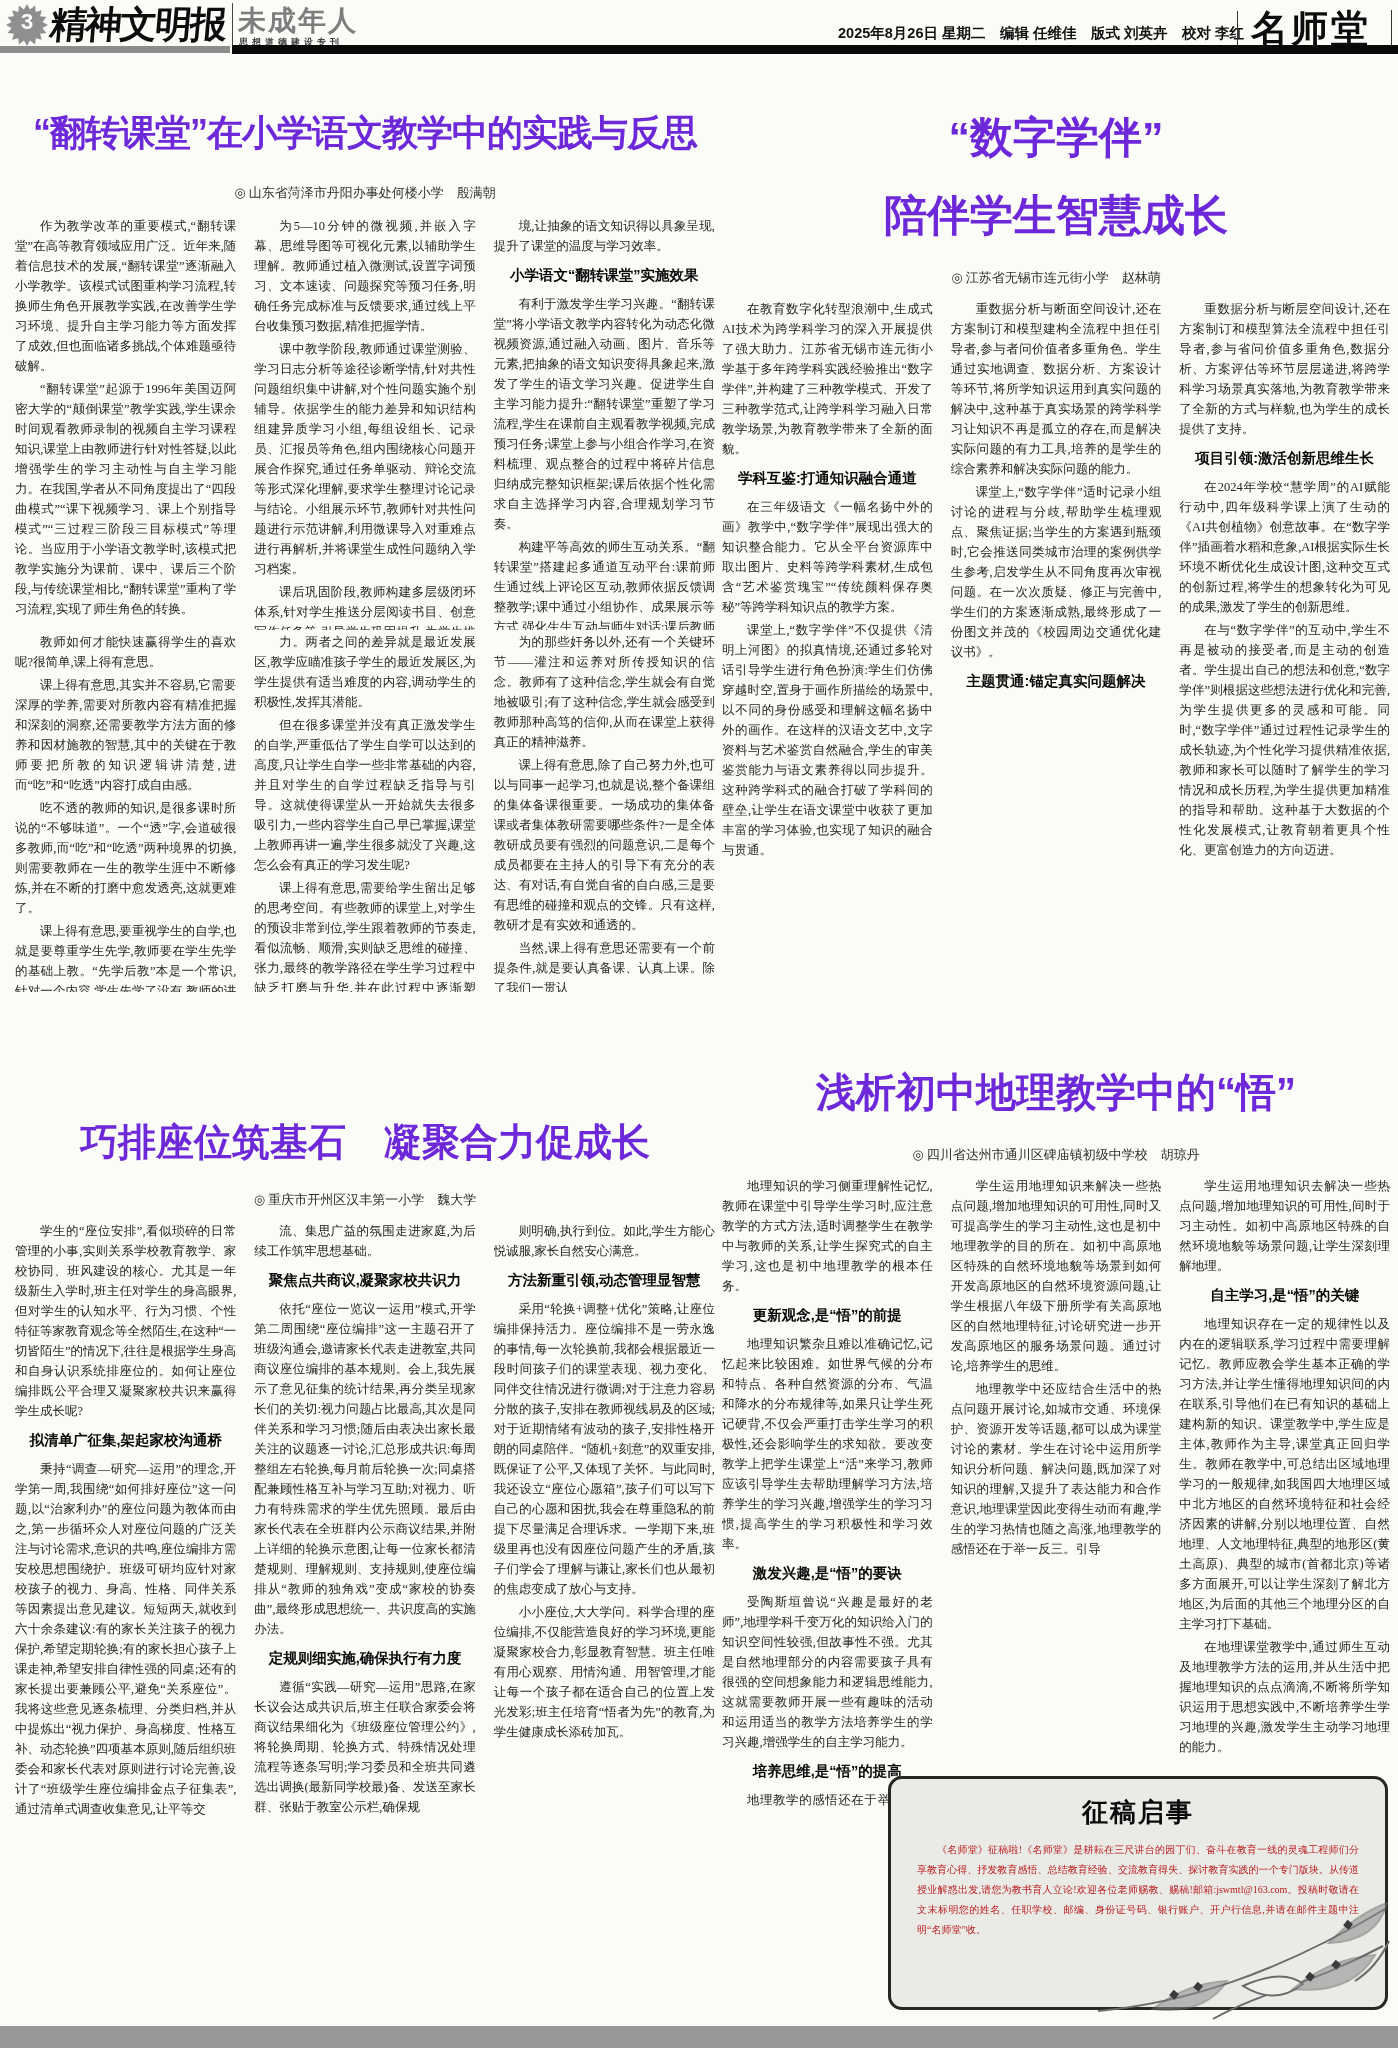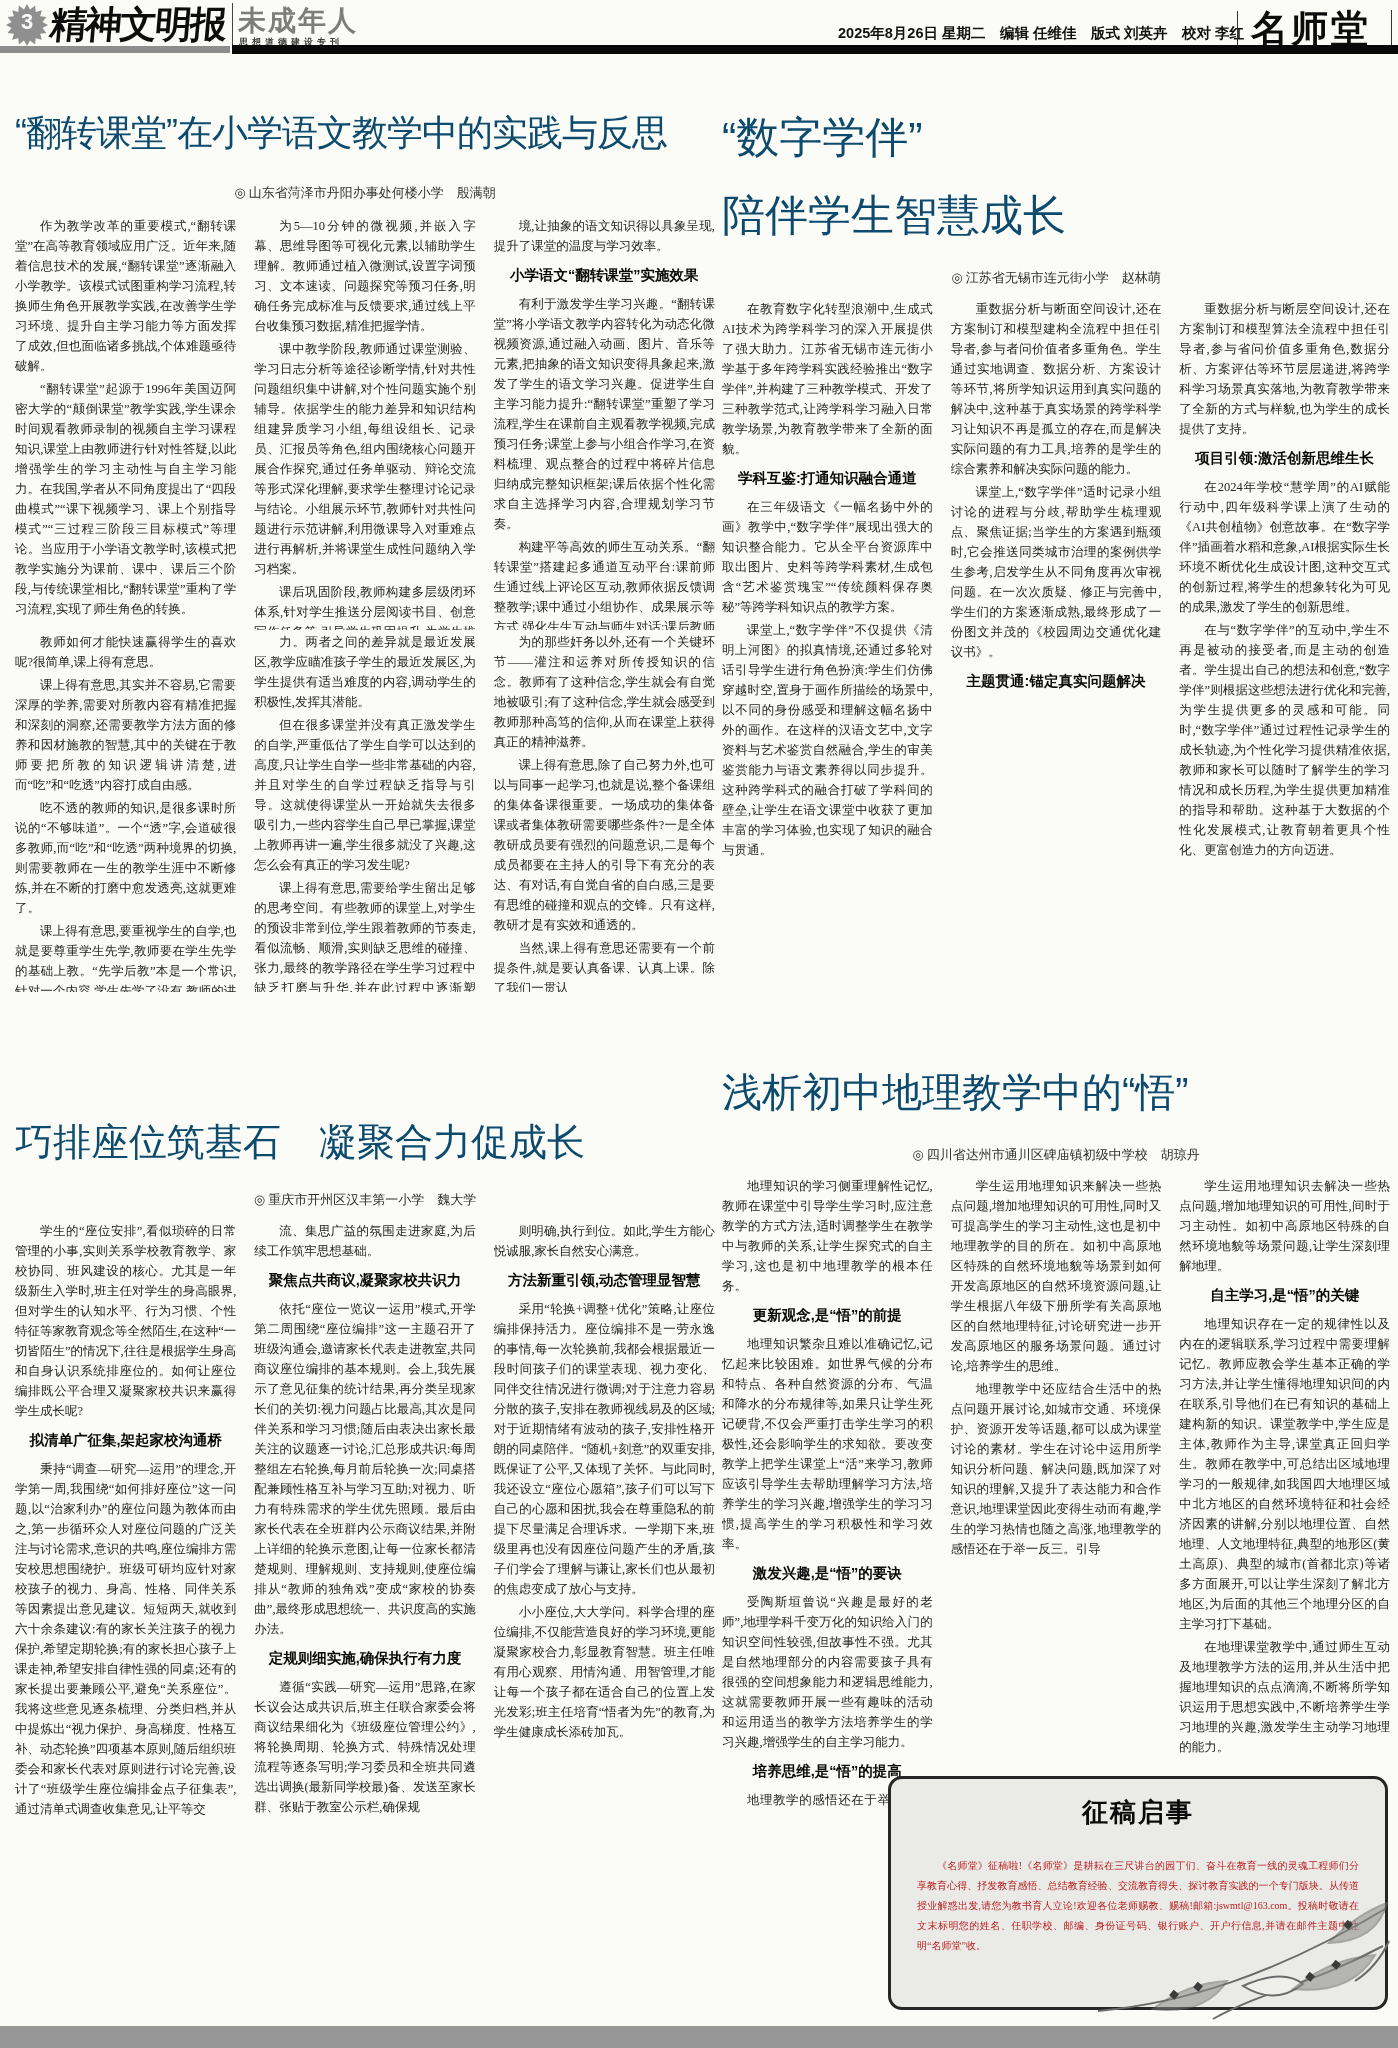--- a/index.html
+++ b/index.html
@@ -18,22 +18,22 @@
   #hdr-vline0{left:232px;top:3px;height:42px;border-left:1.5px solid #444;}
   #dateline{left:838px;top:24px;width:400px;font-size:14.5px;font-weight:bold;color:#111;
     font-family:"Liberation Sans","DejaVu Sans",sans-serif;white-space:nowrap;}
   #hdr-vline1{left:1237px;top:11px;height:35px;border-left:1.5px solid #333;}
   #section-name{left:1251px;top:4px;font-size:37px;font-weight:600;letter-spacing:3px;color:#0c0c0c;
     font-family:"Liberation Sans","DejaVu Sans",sans-serif;}
   #hdr-vline2{left:1391px;top:10px;height:36px;border-left:1.5px solid #333;}
   #bar-left{left:0;top:46px;width:230px;height:7px;background:#8d8d8d;}
   #bar-right{left:232px;top:45px;width:1166px;height:9px;background:#090909;}
   
-  .title{font-family:"Liberation Sans","DejaVu Sans",sans-serif;font-weight:400;
-    color:#0c4a6e;line-height:1.15;}
+  .title{font-family:"Liberation Sans","DejaVu Sans",sans-serif;font-weight:700;
+    text-align:center;color:#6d28d9;line-height:1.15;}
   .byline{text-align:center;font-size:13px;color:#2e2e2e;}
   .cols{display:flex;gap:18px;overflow:hidden;}
   .col{flex:1;overflow:hidden;text-align:justify;}
   .para{margin:0 0 3px 0;text-indent:2em;font-size:12.5px;line-height:20px;color:#242424;}
   .subhead{font-family:"Liberation Sans","DejaVu Sans",sans-serif;font-weight:bold;
     text-align:center;font-size:14.5px;color:#0a0a0a;margin:10px 0 9px 0;}
   #a1{left:15px;top:88px;width:700px;}
   #a1 .title{font-size:36px;letter-spacing:-1px;}
   #a1 .byline{margin:30px 0 0 0;}
   #a1 .cols{margin-top:14px;height:414px;}
@@ -53,21 +53,21 @@
   #a5 .title{font-size:40px;}
   #a5 .byline{margin:31px 0 0 0;}
   #a5 .cols{margin-top:12px;height:632px;}
   
   #notice{left:888px;top:1776px;width:500px;height:234px;box-sizing:border-box;
     border:3px solid #262626;border-radius:14px;
     background:repeating-linear-gradient(0deg,#ececе9 0px,#ececea 2px,#e5e5e2 3px);
     background-color:#eaeae7;
     padding:16px 26px 10px 26px;overflow:visible;}
   #notice-title{text-align:center;font-size:26px;font-weight:900;color:#0a0a0a;
-    font-family:"Liberation Sans","DejaVu Sans",sans-serif;letter-spacing:2px;margin-bottom:26px;}
+    font-family:"Liberation Sans","DejaVu Sans",sans-serif;letter-spacing:2px;margin-bottom:10px;}
   #notice-body{font-size:10px;line-height:20px;text-align:justify;text-indent:2em;color:#b91c1c;}
   #notice-deco{position:absolute;right:-8px;bottom:-34px;}
   
   #footer-bar{left:0;top:2026px;width:1398px;height:22px;background:#979797;}
   #badge{left:6px;top:4px;width:42px;height:42px;}
   #badge-num{position:absolute;left:0;top:5px;width:42px;text-align:center;
     font-size:22px;font-weight:bold;color:#fff;font-family:"Liberation Sans",sans-serif;}
 </style>
 </head>
 <body>

